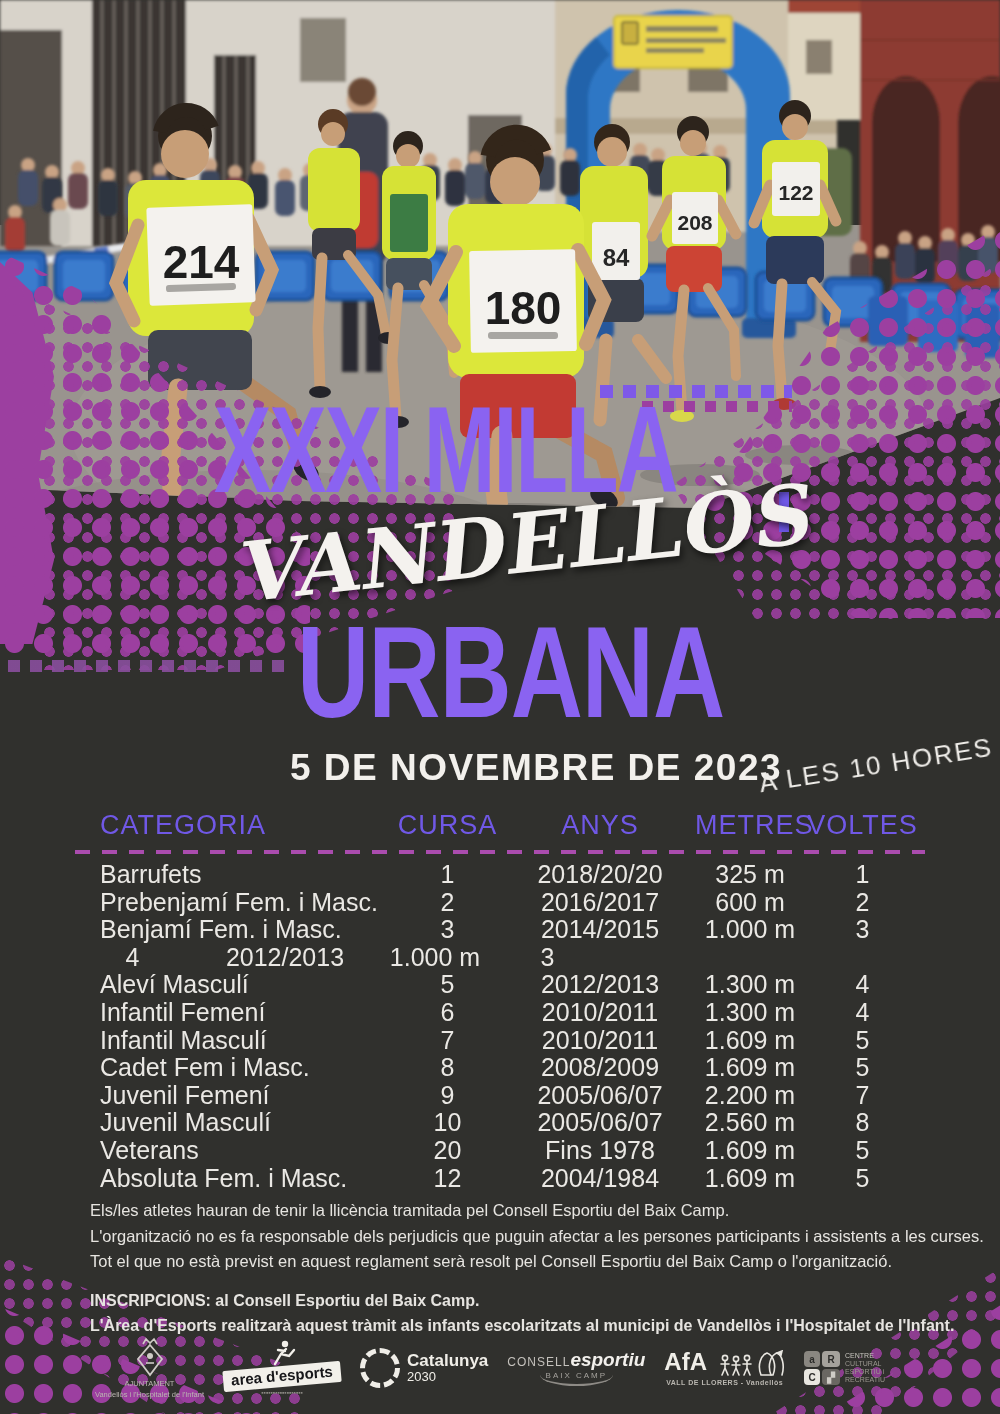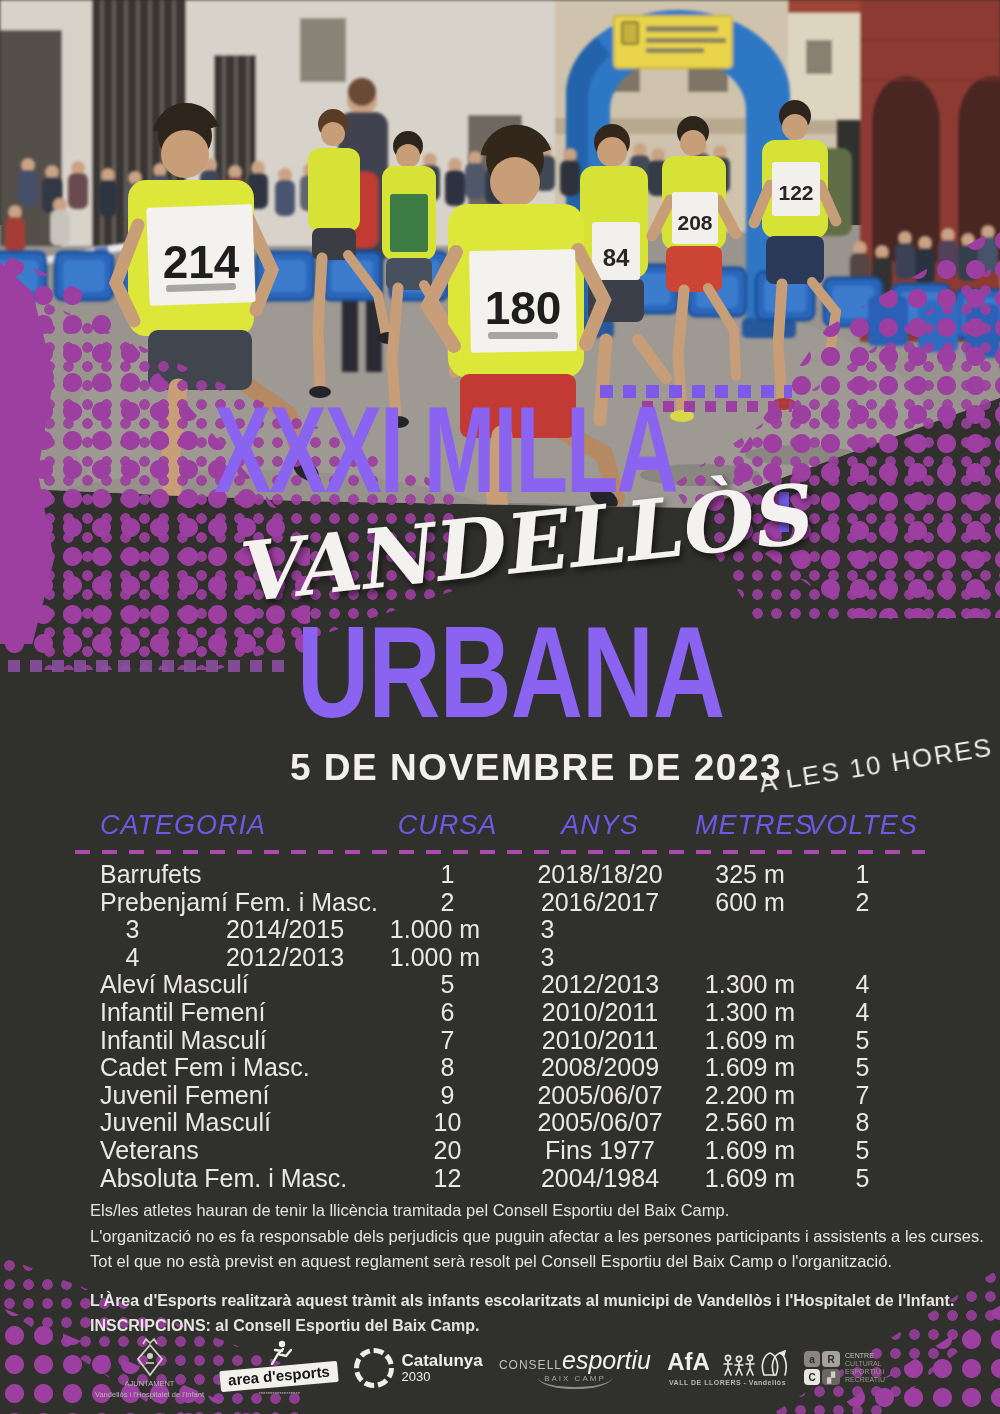--- a/index.html
+++ b/index.html
@@ -57,21 +57,21 @@
     font-size:26px;color:#eceae6;letter-spacing:2px;transform:rotate(-9deg);white-space:nowrap;
   }
   
   .race-table{position:absolute;left:75px;top:810px;width:850px;color:#eae8e4;}
   .tr{display:flex;align-items:baseline;}
   .c1{width:315px;padding-left:25px;text-align:left;box-sizing:border-box;}
   .c2{width:115px;text-align:center;}
   .c3{width:190px;text-align:center;}
   .c4{width:110px;text-align:center;}
   .c5{width:115px;text-align:center;}
-  .thead{font-size:27px;letter-spacing:1px;color:#7058e6;font-weight:normal;font-style:italic;}
+  .thead{font-size:27px;letter-spacing:1px;color:#7058e6;font-weight:normal;}
   .dashes{margin-top:9px;height:4px;background:repeating-linear-gradient(90deg,#aa4cae 0 15px,rgba(0,0,0,0) 15px 27px);}
   .tbody{margin-top:7px;font-size:25px;line-height:27.6px;}
   
   .notes{position:absolute;left:90px;top:1198px;width:860px;color:#e6e4e0;}
   .notes p{margin:0;font-size:16.5px;line-height:25.5px;white-space:nowrap;}
   .notes .gap{height:13px;}
   .notes .b{font-weight:bold;font-size:16px;}
   
   .sponsors{
     position:absolute;left:95px;top:1326px;width:790px;height:84px;z-index:4;
@@ -85,21 +85,21 @@
     padding:2px 8px;transform:rotate(-5deg);border-radius:2px;white-space:nowrap;
   }
   .cat-row{display:flex;align-items:center;gap:7px;}
   .cat-ring{width:40px;height:40px;border-radius:50%;border:5px dashed #f0eee8;box-sizing:border-box;}
   .cat-text{display:flex;flex-direction:column;color:#f0eee8;}
   .cat-text .l1{font-weight:bold;font-size:17px;}
   .cat-text .l2{font-size:13px;}
   .consell{display:flex;flex-direction:column;align-items:center;}
   .consell .row1{white-space:nowrap;}
   .consell .p1{font-size:12px;letter-spacing:1px;color:#c4c1bc;}
-  .consell .p2{font-size:25px;font-weight:normal;font-style:italic;color:#f2f0ec;}
+  .consell .p2{font-size:19px;font-weight:bold;font-style:italic;color:#f2f0ec;}
   .consell .sub{font-size:8px;letter-spacing:2px;color:#a5a29d;border-bottom:2px solid #8e8b86;border-radius:0 0 60% 60%/0 0 90% 90%;padding:1px 6px 3px;}
   .afa{display:flex;flex-direction:column;align-items:center;}
   .afa .row1{display:flex;align-items:flex-end;gap:12px;}
   .afa .big{font-size:24px;font-weight:bold;color:#f0eee8;}
   .afa .cap{font-size:7px;font-weight:bold;letter-spacing:.5px;}
   .ccer{display:flex;gap:5px;align-items:center;}
   .ccer .blocks{display:grid;grid-template-columns:16px 18px;grid-gap:2px;}
   .ccer .bk{width:100%;height:16px;border-radius:4px;font-size:10px;font-weight:bold;display:flex;align-items:center;justify-content:center;color:#2c2c2a;}
   .ccer .txt{font-size:7px;line-height:1.15;color:#9a978f;}
   .ccer .txt .hl{color:#c9c6c0;}
@@ -376,32 +376,33 @@
       <span class="c2">CURSA</span>
       <span class="c3">ANYS</span>
       <span class="c4">METRES</span>
       <span class="c5">VOLTES</span>
     </div>
     <div class="dashes"></div>
     <div class="tbody">
       <div class="tr">
         <span class="c1">Barrufets</span>
           <span class="c2">1</span>
-          <span class="c3">2018/18/20</span>
+          <span class="c3">2018/20/20</span>
           <span class="c4">325 m</span>
           <span class="c5">1</span>
       </div>
       <div class="tr">
         <span class="c1">Prebenjamí Fem. i Masc.</span>
           <span class="c2">2</span>
           <span class="c3">2016/2017</span>
           <span class="c4">600 m</span>
           <span class="c5">2</span>
       </div>
       <div class="tr">
+        <span class="c1">Benjamí Fem. i Masc.</span>
           <span class="c2">3</span>
           <span class="c3">2014/2015</span>
           <span class="c4">1.000 m</span>
           <span class="c5">3</span>
       </div>
       <div class="tr">
           <span class="c2">4</span>
           <span class="c3">2012/2013</span>
           <span class="c4">1.000 m</span>
           <span class="c5">3</span>
@@ -444,41 +445,41 @@
       <div class="tr">
         <span class="c1">Juvenil Masculí</span>
           <span class="c2">10</span>
           <span class="c3">2005/06/07</span>
           <span class="c4">2.560 m</span>
           <span class="c5">8</span>
       </div>
       <div class="tr">
         <span class="c1">Veterans</span>
           <span class="c2">20</span>
-          <span class="c3">Fins 1977</span>
+          <span class="c3">Fins 1978</span>
           <span class="c4">1.609 m</span>
           <span class="c5">5</span>
       </div>
       <div class="tr">
         <span class="c1">Absoluta Fem. i Masc.</span>
           <span class="c2">12</span>
           <span class="c3">2004/1984</span>
           <span class="c4">1.609 m</span>
           <span class="c5">5</span>
       </div>
     </div>
   </div>
 
   <div class="notes">
     <p>Els/les atletes hauran de tenir la llicència tramitada pel Consell Esportiu del Baix Camp.</p>
     <p>L'organització no es fa responsable dels perjudicis que puguin afectar a les persones participants i assistents a les curses.</p>
     <p>Tot el que no està previst en aquest reglament serà resolt pel Consell Esportiu del Baix Camp o l'organització.</p>
     <div class="gap"></div>
+    <p class="b">INSCRIPCIONS: al Consell Esportiu del Baix Camp.</p>
     <p class="b">L'Àrea d'Esports realitzarà aquest tràmit als infants escolaritzats al municipi de Vandellòs i l'Hospitalet de l'Infant.</p>
-    <p class="b">INSCRIPCIONS: al Consell Esportiu del Baix Camp.</p>
   </div>
 
   <div class="sponsors">
 
     <div class="sp">
       <svg width="30" height="40" viewBox="0 0 30 40">
         <path d="M8,7 L11,2 L15,6 L19,2 L22,7" fill="none" stroke="#cfccc6" stroke-width="1.6"></path>
         <path d="M15,8 L27,22 L15,38 L3,22 Z" fill="none" stroke="#cfccc6" stroke-width="1.8"></path>
         <circle cx="15" cy="19" r="3" fill="#cfccc6"></circle>
         <path d="M11,26 h8" stroke="#cfccc6" stroke-width="1.6"></path>

